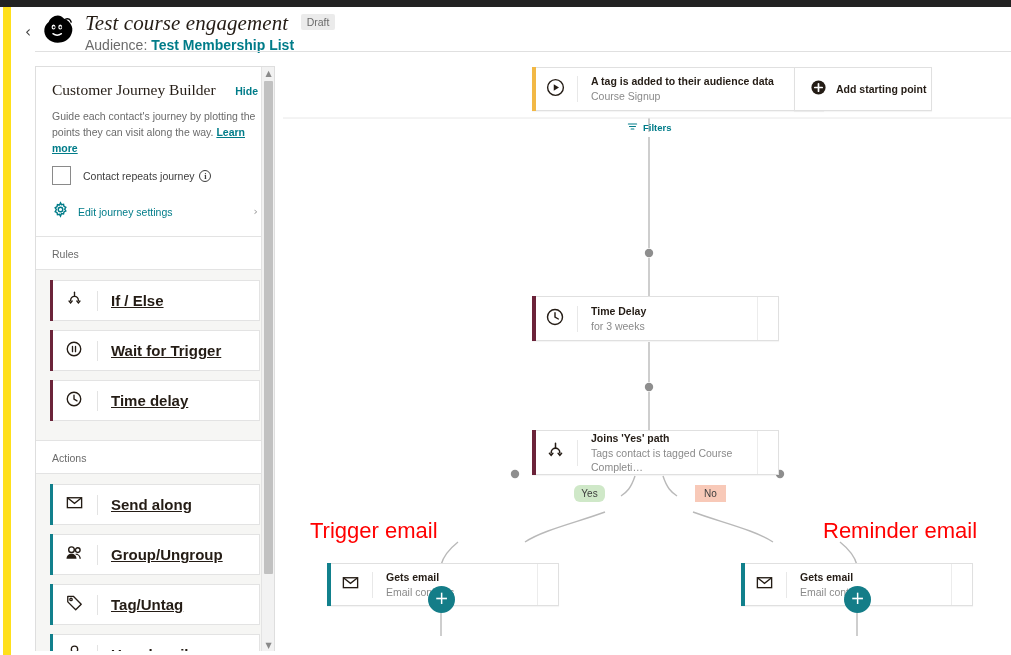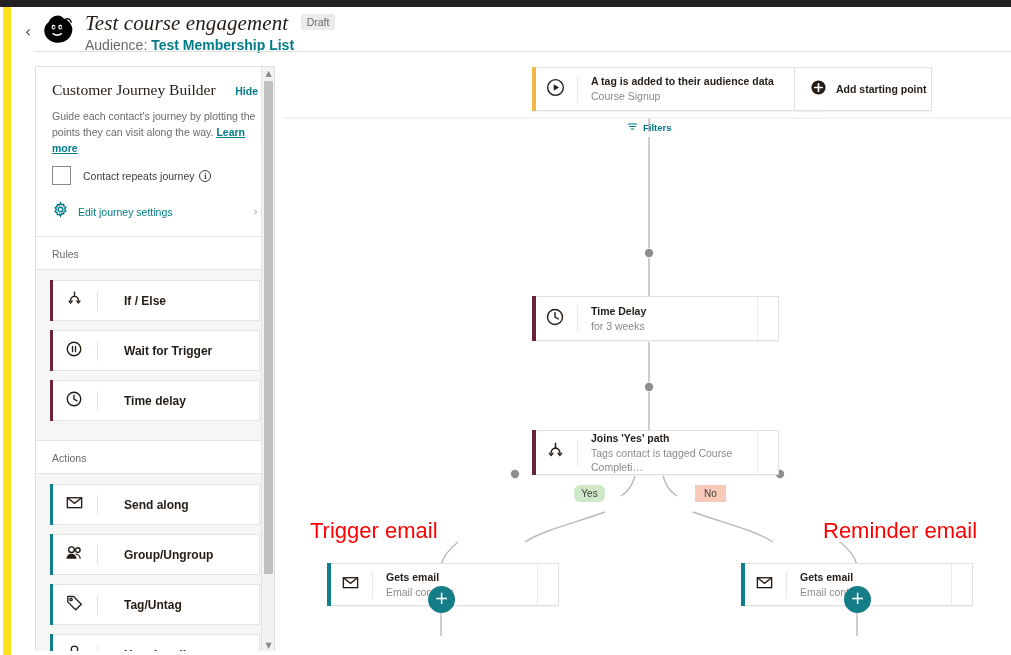--- a/index.html
+++ b/index.html
@@ -47,21 +47,21 @@
   .sb-settings-label { font-size:10.5px; color:#007c89; margin-left:9px; }
   .sb-settings-arrow { margin-left:auto; color:#9b9b9b; font-size:11px; font-family:"DejaVu Sans", sans-serif;}
   .sb-section { border-top:1px solid #e3e3e3; border-bottom:1px solid #e3e3e3; padding:7px 16px; background:#fff; }
   .sb-section-label { font-size:10.5px; color:#6b6b6b; }
   .sb-group { background:#f6f6f4; padding:10px 14px 10px 14px; }
   .sb-card { position:relative; display:flex; align-items:center; height:41px;
      background:#fff; border:1px solid #e3e3e3; margin-bottom:9px; cursor:pointer; }
   .sb-card .accent { position:absolute; left:-1px; top:-1px; bottom:-1px; width:3px; }
   .sb-card .ic { width:46px; text-align:center; color:#241c15; }
   .sb-card .vline { width:1px; height:20px; background:#e3e3e3; }
-  .sb-card .lbl { font-size:12px; color:#241c15; font-weight:bold; margin-left:26px; }
+  .sb-card .lbl { font-size:15px; color:#241c15; font-weight:bold; margin-left:13px;text-decoration:underline; }
 
   
   .sb-scroll { position:absolute; right:0px; top:0px; width:13px; height:585px; background:#f2f2f2; border-left:1px solid #e3e3e3;}
   .sb-scroll .arrow-up, .sb-scroll .arrow-dn { position:absolute; left:0; width:13px; height:13px;
      color:#8a8a8a; font-size:8px; text-align:center; line-height:13px; cursor:pointer; font-family:"DejaVu Sans", sans-serif;}
   .sb-scroll .arrow-up { top:0; } .sb-scroll .arrow-dn { bottom:0; }
   .sb-thumb { position:absolute; left:2px; top:14px; width:9px; height:493px; background:#c1c1c1; border-radius:1px; cursor:pointer;}
 
   
   .canvas { position:absolute; left:283px; top:52px; width:728px; height:603px; background:#fff; overflow:hidden; }

